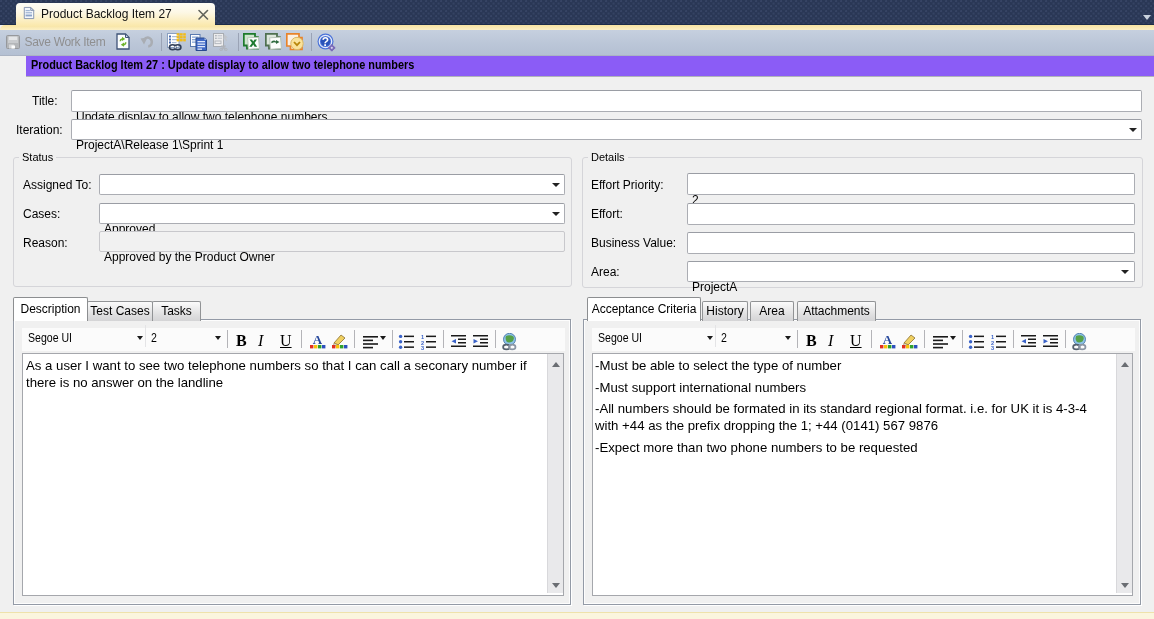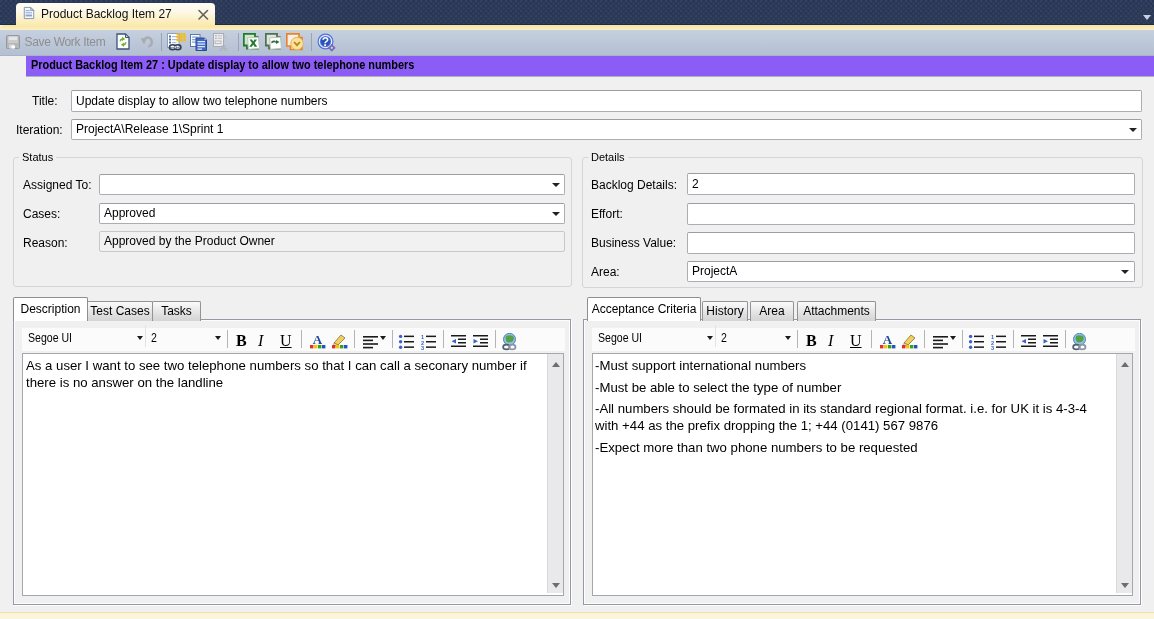--- a/index.html
+++ b/index.html
@@ -27,21 +27,21 @@
   .tsep{position:absolute;top:3px;width:1px;height:18px;background:#9aa3b5;}
   #savetext{left:24.5px;top:0;height:25px;line-height:25px;color:#8f8f90;font-size:12px;letter-spacing:-0.3px;}
 
   
   #hdr{left:0;top:56px;width:1154px;height:20px;background:#8b5cf6;border-bottom:1px solid #b0b3ba;margin-left:26px;}
   #hdrtext{left:5px;top:-1px;height:20px;line-height:20px;font-weight:bold;font-size:12px;transform:scaleX(0.908);transform-origin:left center;white-space:nowrap;}
 
   
   .lbl{position:absolute;font-size:12px;color:#000;}
   .inp{position:absolute;background:#fff;border:1px solid #abadb3;border-top-color:#9a9da4;border-radius:2px;
-       font-size:12px;line-height:19px;padding:0 0 0 4px;box-sizing:border-box;}
+       font-size:12px;line-height:19px;padding:16px 0 0 4px;box-sizing:border-box;}
   .ro{background:#f1f1f1;border-color:#c8c8cc;}
   .arr{position:absolute;width:0;height:0;border-left:4px solid transparent;border-right:4px solid transparent;border-top:4px solid #222;}
 
   fieldset{position:absolute;margin:0;padding:0;border:1px solid #d5d5d9;border-radius:3px;background:transparent;}
   legend{font-size:11px;padding:0 3px;margin-left:5px;}
 
   
   .tabA{position:absolute;background:#fff;border:1px solid #8c8e90;border-bottom:none;border-radius:2px 2px 0 0;
         font-size:12px;text-align:center;z-index:5;}
   .tabI{position:absolute;background:linear-gradient(#fbfbfb,#dededf 70%,#d4d4d6);border:1px solid #919395;border-bottom:none;border-radius:2px 2px 0 0;
@@ -204,21 +204,21 @@
     <div class="arr" style="right:4px;top:8px;"></div>
   </div>
   <div class="lbl" style="left:23px;top:207px;">Cases:</div>
   <div class="inp" style="left:99px;top:203px;width:466px;height:21px;">Approved<div class="arr" style="right:4px;top:8px;"></div></div>
   <div class="lbl" style="left:23px;top:236px;">Reason:</div>
   <div class="inp ro" style="left:99px;top:231px;width:466px;height:21px;">Approved by the Product Owner</div>
 
   <fieldset style="left:582px;top:151px;width:559px;height:135px;">
     <legend>Details</legend>
   </fieldset>
-  <div class="lbl" style="left:591px;top:178px;">Backlog Details:</div>
+  <div class="lbl" style="left:591px;top:178px;">Effort Priority:</div>
   <div class="inp" style="left:687px;top:173px;width:448px;height:22px;line-height:20px;">2</div>
   <div class="lbl" style="left:591px;top:207px;">Effort:</div>
   <div class="inp" style="left:687px;top:203px;width:448px;height:22px;"></div>
   <div class="lbl" style="left:591px;top:236px;">Business Value:</div>
   <div class="inp" style="left:687px;top:232px;width:448px;height:22px;"></div>
   <div class="lbl" style="left:591px;top:265px;">Area:</div>
   <div class="inp" style="left:687px;top:261px;width:448px;height:21px;">ProjectA<div class="arr" style="right:5px;top:8px;"></div></div>
 
   <div class="tabA" style="left:13px;top:297px;width:73px;height:23px;line-height:23px;">Description</div>
   <div class="tabI" style="left:87px;top:301px;width:64px;height:19px;line-height:19px;">Test Cases</div>
@@ -415,19 +415,19 @@
         <ellipse cx="5.4" cy="14" rx="3.3" ry="2.4" fill="none" stroke="#55606e" stroke-width="1.7"></ellipse>
         <ellipse cx="11.2" cy="14" rx="3.3" ry="2.4" fill="none" stroke="#8c96a4" stroke-width="1.7"></ellipse>
       </svg></div>
   </div>
   <div class="txtarea" style="left:592px;top:353px;width:539px;height:241px;"></div>
   <div class="sbar" style="left:1116px;top:354px;width:16px;height:239px;">
     <div class="sarrow" style="top:8px;border-left:4px solid transparent;border-right:4px solid transparent;border-bottom:5px solid #6a6d72;"></div>
     <div class="sarrow" style="bottom:5px;border-left:4px solid transparent;border-right:4px solid transparent;border-top:5px solid #6a6d72;"></div>
   </div>
   <div class="rtext" style="left:595px;top:357px;width:524px;line-height:17px;">
+    <p>-Must be able to select the type of number</p>
     <p>-Must support international numbers</p>
-    <p>-Must be able to select the type of number</p>
     <p>-All numbers should be formated in its standard regional format. i.e. for UK it is 4-3-4<br>with +44 as the prefix dropping the 1; +44 (0141) 567 9876</p>
     <p>-Expect more than two phone numbers to be requested</p>
   </div>
 
   <div class="abs" id="creambar"></div>
 
 </body></html>

